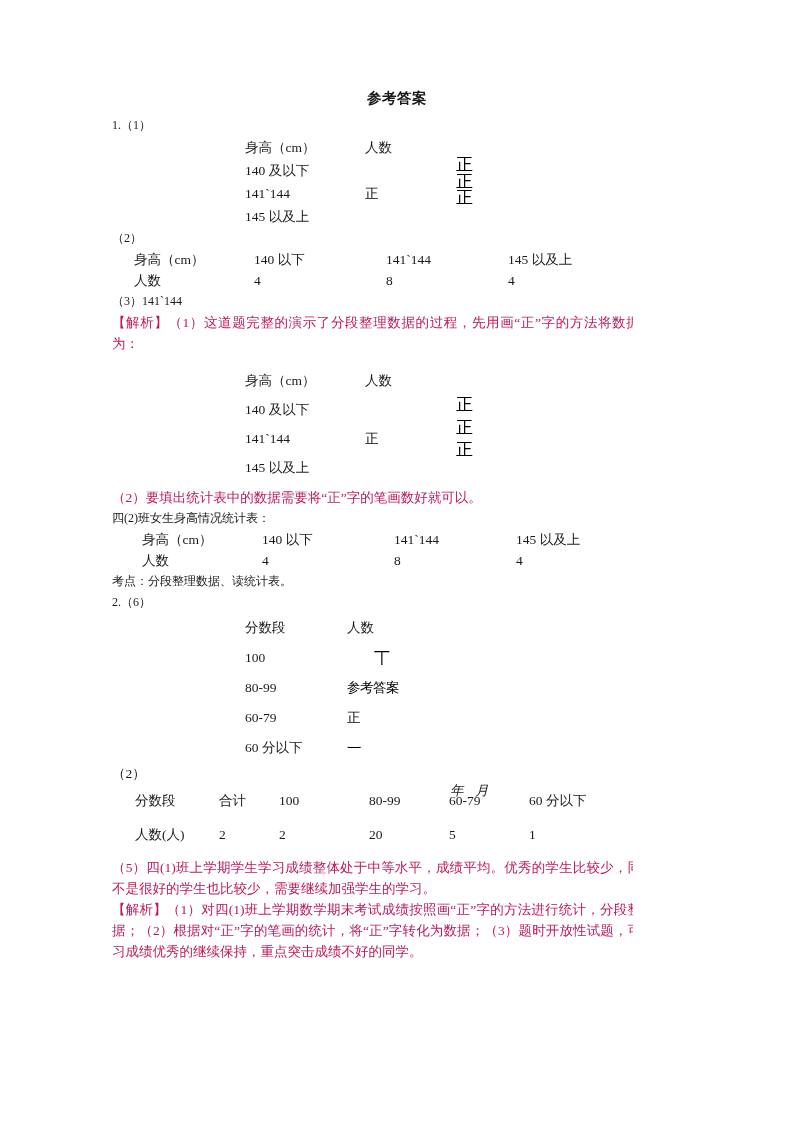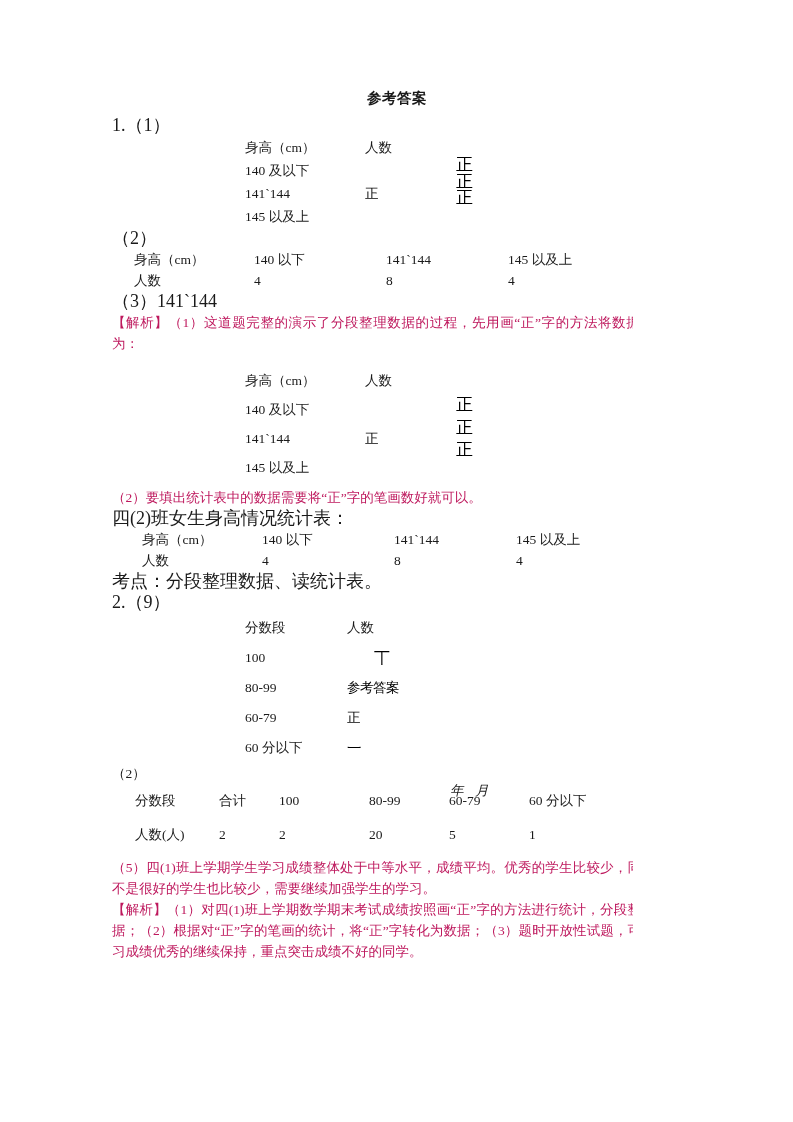--- a/index.html
+++ b/index.html
@@ -40,21 +40,21 @@
   }
   .para {
     font-size: 13.5px;
     line-height: 21px;
     margin: 0;
     text-align: justify;
     text-justify: inter-ideograph;
     color: #be185d;
   }
   .label-line {
-    font-size: 18px;
+    font-size: 12px;
     line-height: 21px;
     margin: 0;
   }
   .gap-sm { height: 5px; }
   .gap-md { height: 12px; }
 
   
   .plain-table {
     border-collapse: collapse;
     font-size: 13.5px;
@@ -269,21 +269,21 @@
         <td class="w-c0">人数</td>
         <td class="w-c1">4</td>
         <td class="w-c2">8</td>
         <td>4</td>
       </tr>
     </tbody>
       </table>
 
     <div class="label-line">考点：分段整理数据、读统计表。</div>
 
-    <div class="label-line">2.（9）</div>
+    <div class="label-line">2.（6）</div>
 
     <table class="score-tally">
       <tbody>
           <tr>
         <td class="c-seg">分数段</td>
         <td class="c-tal">人数</td>
       </tr>
       <tr>
         <td class="c-seg">100</td>
         <td class="c-tal tally-glyph indent">丅</td>

